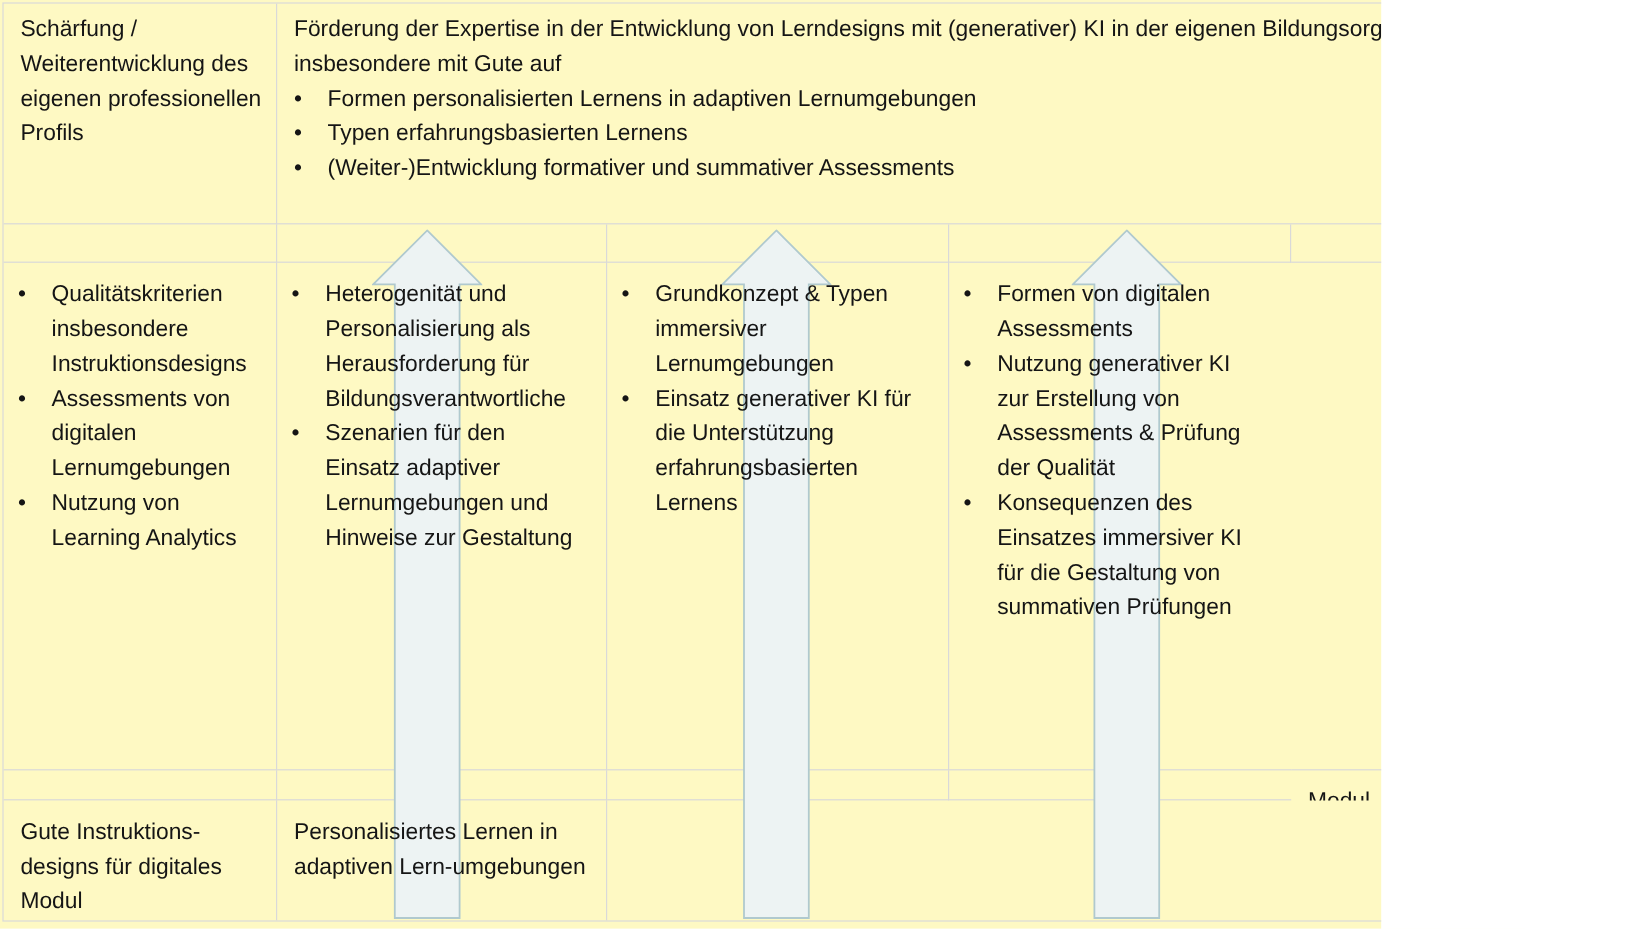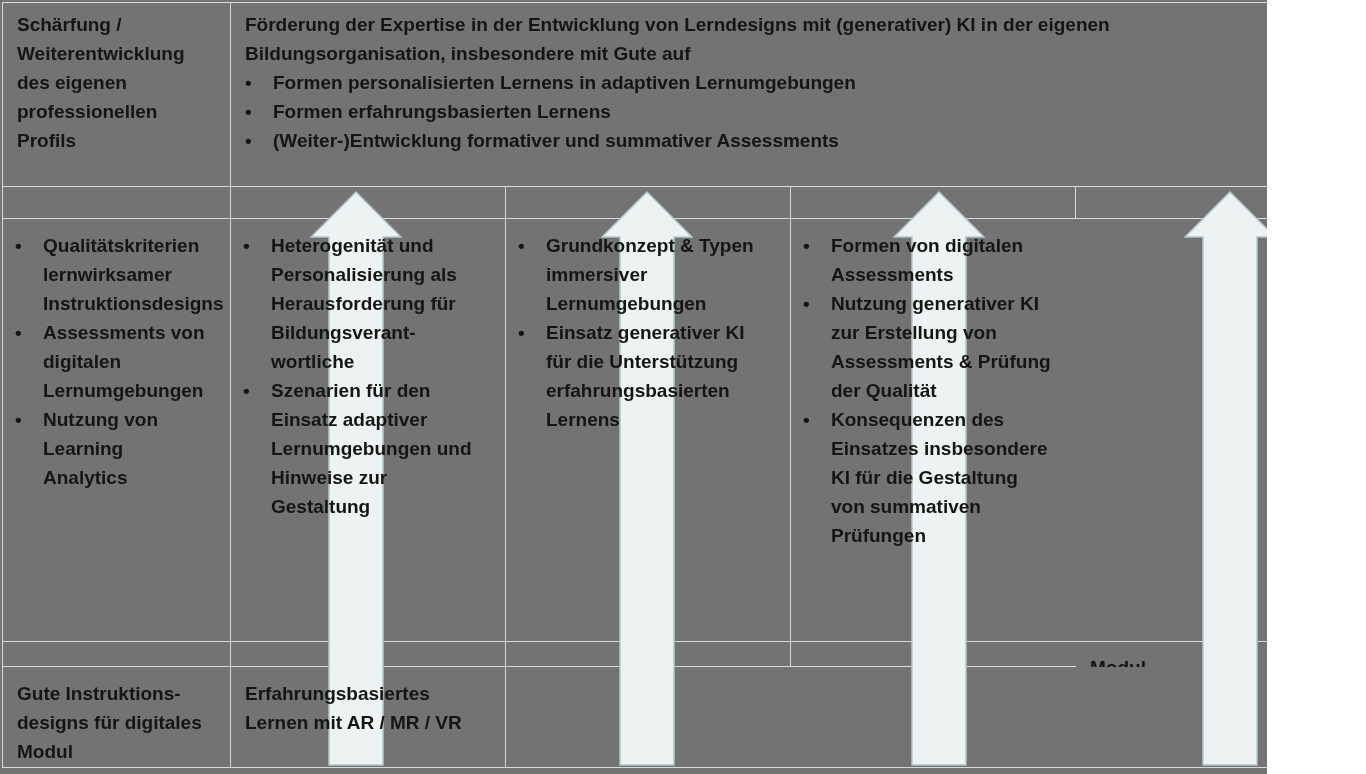--- a/index.html
+++ b/index.html
@@ -2,26 +2,25 @@
 <html style="--grid: #d9d9d9; --text: #151515;"><head>
 <meta charset="utf-8">
 <style>
   :root{
     --grid:#d9d9d9;
     --text:#151515;
   }
   html,body{margin:0;padding:0;background:#fff;}
   .slide{
     position:relative;
-    width:1267px;height:774px;
-    background:#737373;
+    width:1151px;height:774px;
+    background:#fef9c3;
     font-family:"Liberation Sans",sans-serif;
     color:var(--text);
     overflow:hidden;
-    font-weight:bold;
   }
   .grid{
     position:absolute;left:2px;top:2px;
     width:1360px;height:764px;
     display:grid;
     grid-template-columns:228px 275px 285px 285px 287px;
     grid-template-rows:184px 32px 423px 25px 100px;
     border:1px solid var(--grid);
     font-size:19px;line-height:29px;
   }
@@ -82,38 +81,38 @@
     <div class="cell label-cell">
       <div>Schärfung / Weiterentwicklung des eigenen professionellen Profils</div>
     </div>
     <div class="cell header-content last-col">
       <p class="intro">Förderung der Expertise in der Entwicklung von Lerndesigns mit (generativer) KI in der eigenen Bildungsorganisation, insbesondere mit Gute auf</p>
       <ul class="blist">
         <li>
             <span>Formen personalisierten Lernens in adaptiven Lernumgebungen</span>
           </li>
         <li>
-            <span>Formen erfahrungsbasierten Lernens</span>
+            <span>Typen erfahrungsbasierten Lernens</span>
           </li>
         <li>
             <span>(Weiter-)Entwicklung formativer und summativer Assessments</span>
           </li>
       </ul>
     </div>
 
     <div class="cell"></div>
     <div class="cell"></div>
     <div class="cell"></div>
     <div class="cell"></div>
     <div class="cell last-col"></div>
 
     <div class="cell theme-cell">
       <ul class="blist">
         <li>
-            <span>Qualitätskriterien lernwirksamer Instruktionsdesigns</span>
+            <span>Qualitätskriterien insbesondere Instruktionsdesigns</span>
           </li>
         <li>
             <span>Assessments von digitalen Lernumgebungen</span>
           </li>
         <li>
             <span>Nutzung von Learning Analytics</span>
           </li>
       </ul>
     </div>
     <div class="cell theme-cell">
@@ -138,35 +137,35 @@
     </div>
     <div class="cell theme-cell last-col">
       <ul class="blist">
         <li>
             <span>Formen von digitalen Assessments</span>
           </li>
         <li>
             <span>Nutzung generativer KI zur Erstellung von Assessments &amp; Prüfung der Qualität</span>
           </li>
         <li>
-            <span>Konsequenzen des Einsatzes insbesondere KI für die Gestaltung von summativen Prüfungen</span>
+            <span>Konsequenzen des Einsatzes immersiver KI für die Gestaltung von summativen Prüfungen</span>
           </li>
       </ul>
     </div>
 
     <div class="cell"></div>
     <div class="cell"></div>
     <div class="cell"></div>
     <div class="cell"></div>
     <div class="cell last-col"></div>
 
     <div class="cell label-cell last-row" style="padding-top:11px">
       <div>Modul</div>
     </div>
     <div class="cell module-cell last-row">
       <div>Gute Instruktions-designs für digitales Modul</div>
     </div>
     <div class="cell module-cell last-row">
-      <div>Erfahrungsbasiertes Lernen mit AR / MR / VR</div>
+      <div>Personalisiertes Lernen in adaptiven Lern-umgebungen</div>
     </div>
 
   </div>
 </div>
 
 </body></html>

